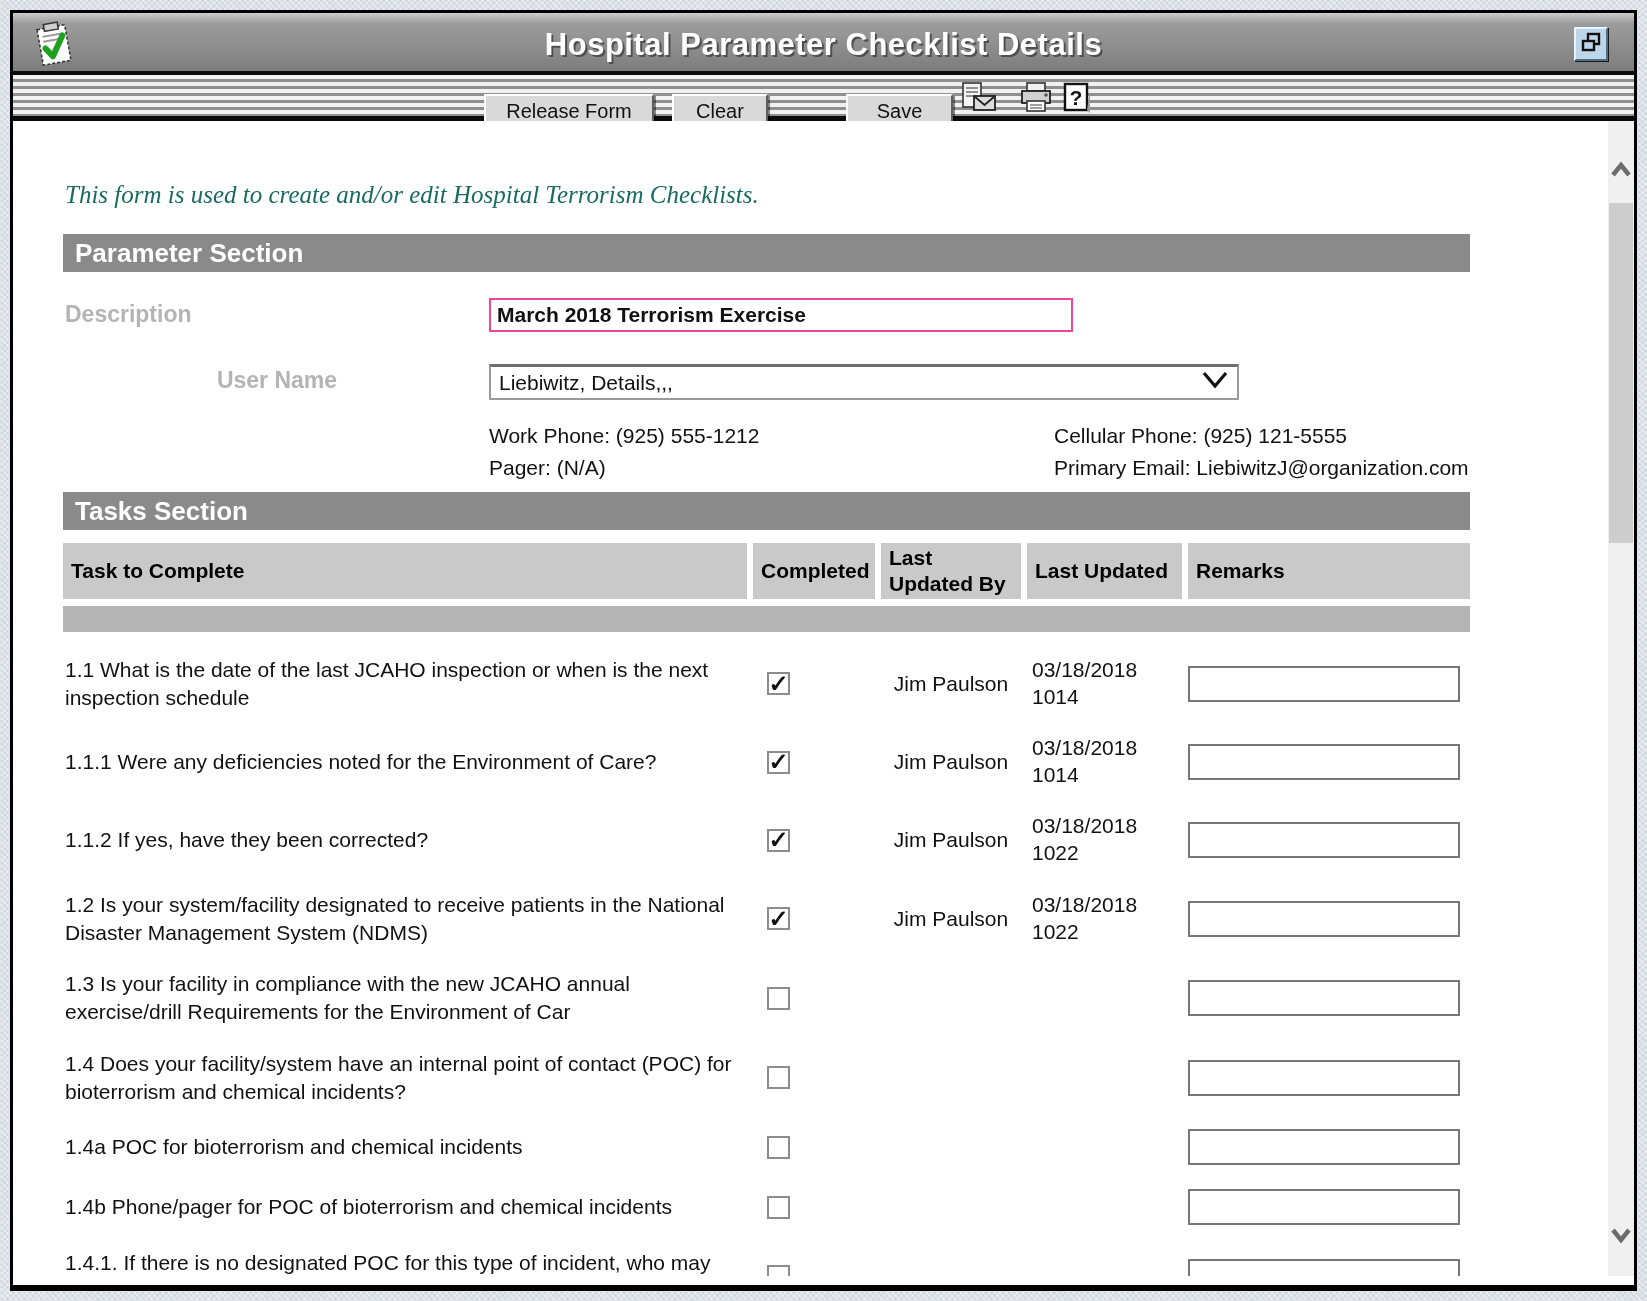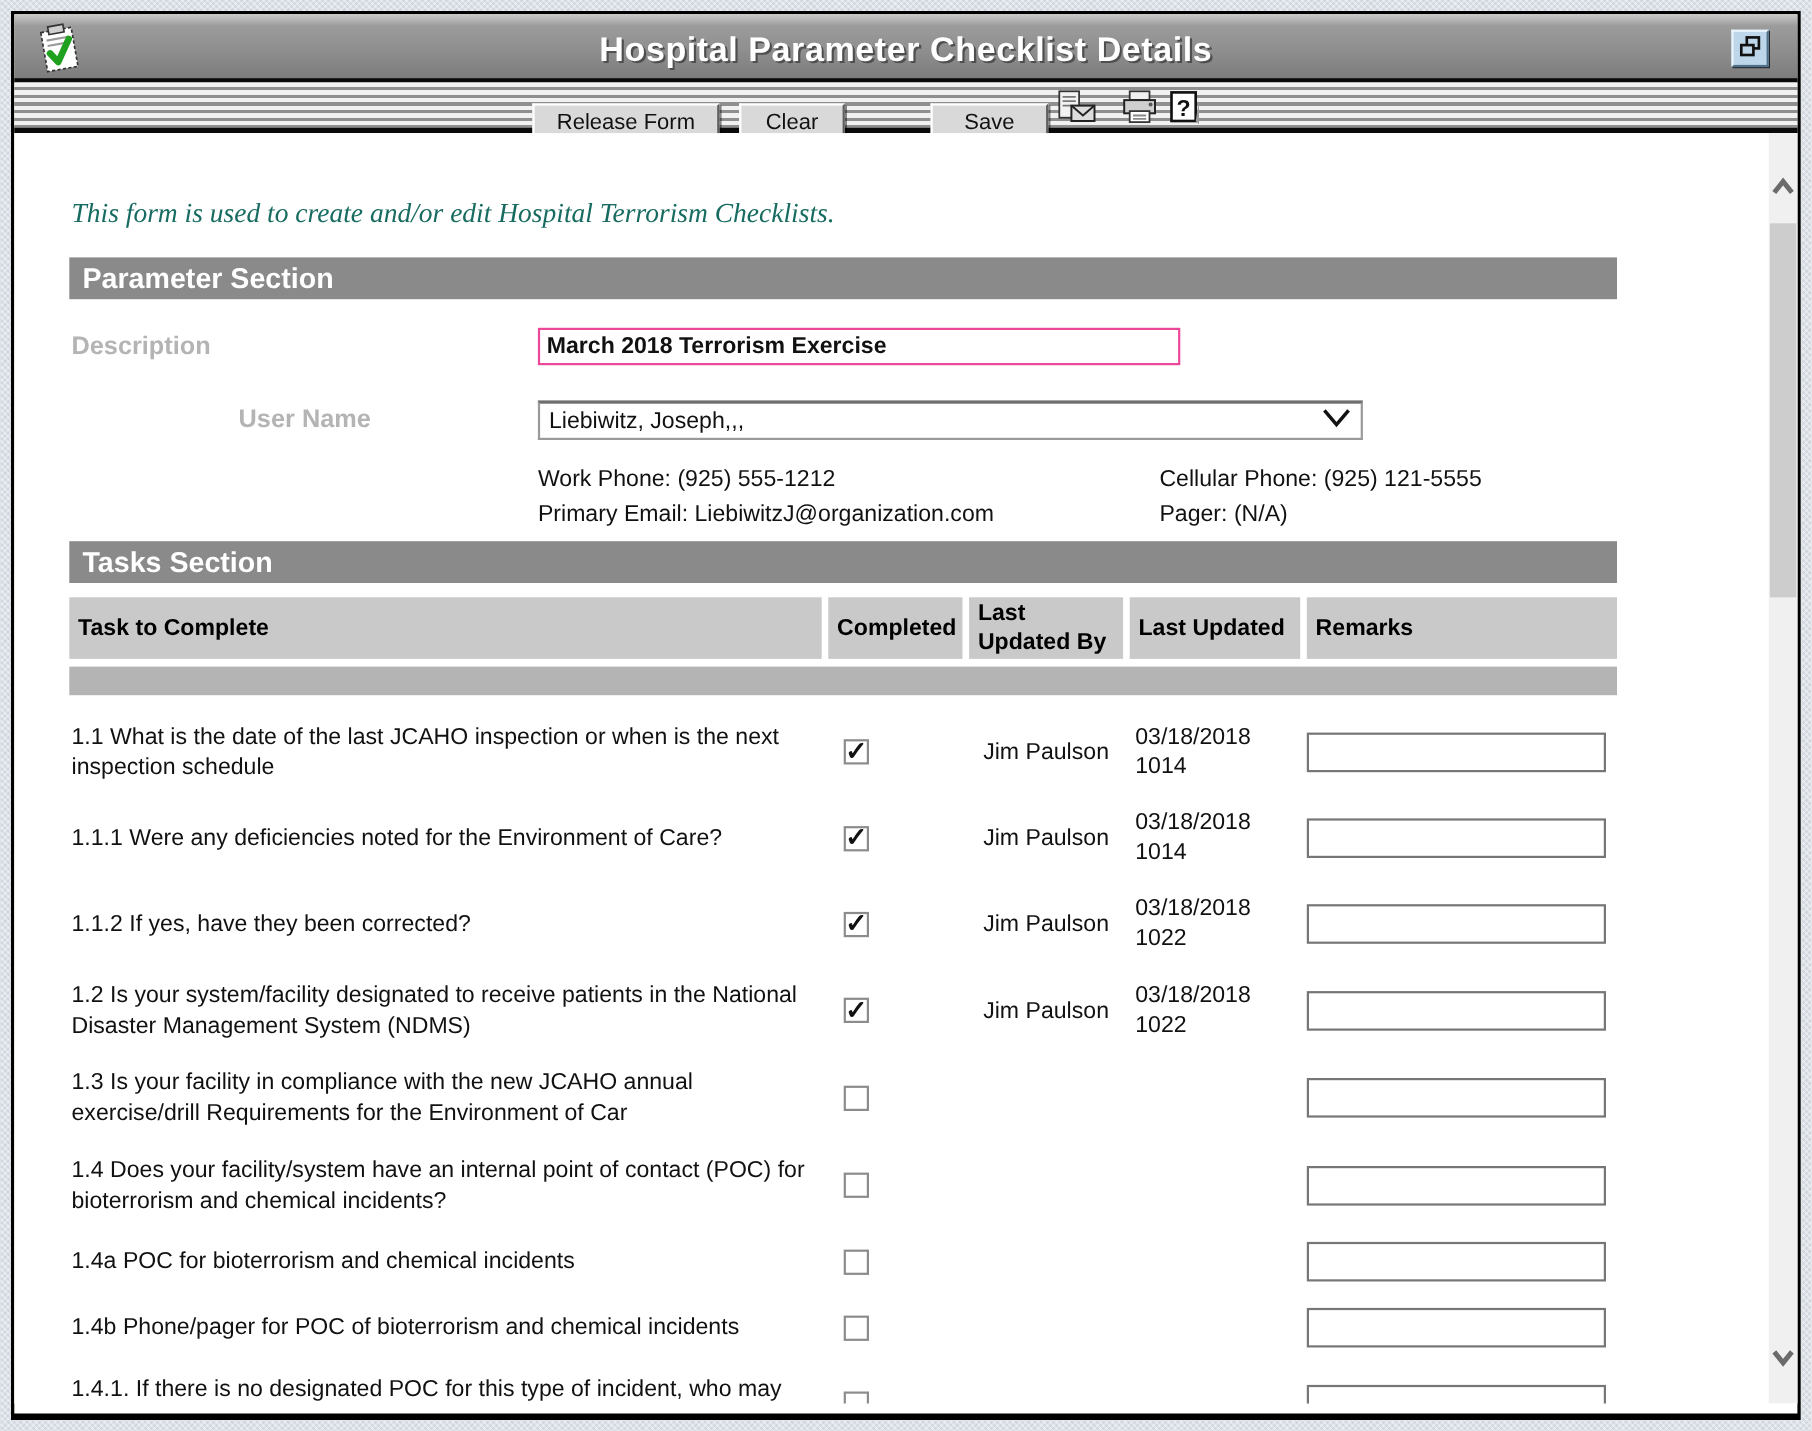--- a/index.html
+++ b/index.html
@@ -201,34 +201,34 @@
         </div>
 
         <div class="field-row">
           <div class="field-label">Description</div>
           <input class="desc-input" type="text" value="March 2018 Terrorism Exercise" style="">
         </div>
 
         <div class="field-row user">
           <div class="field-label">User Name</div>
           <div class="select-box">
-            <span>Liebiwitz, Joseph,,,</span>
+            <span>Liebiwitz, Details,,,</span>
             <span>
               <svg width="28" height="20" viewBox="0 0 28 20">
                 <path d="M3 3 L14 16 L25 3" fill="none" stroke="#111" stroke-width="3.2"></path>
               </svg>
             </span>
           </div>
         </div>
 
         <div class="contact">
           <span>Work Phone: (925) 555-1212</span>
           <span>Cellular Phone: (925) 121-5555</span>
+          <span>Pager: (N/A)</span>
           <span>Primary Email: LiebiwitzJ@organization.com</span>
-          <span>Pager: (N/A)</span>
         </div>
 
         <div class="section-bar tasks">
           <span>Tasks Section</span>
         </div>
 
         <div class="thead">
           <div class="th c-task">Task to Complete</div>
           <div class="th c-comp">Completed</div>
           <div class="th c-by">Last Updated By</div>

